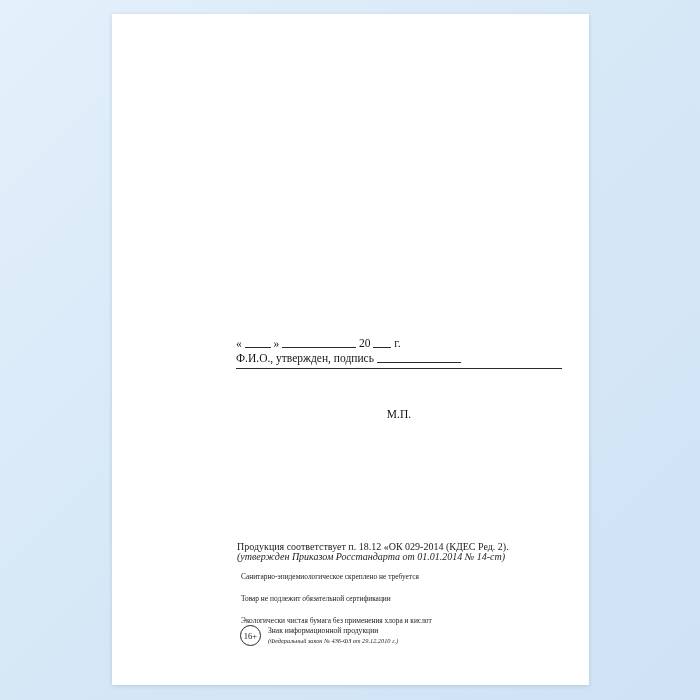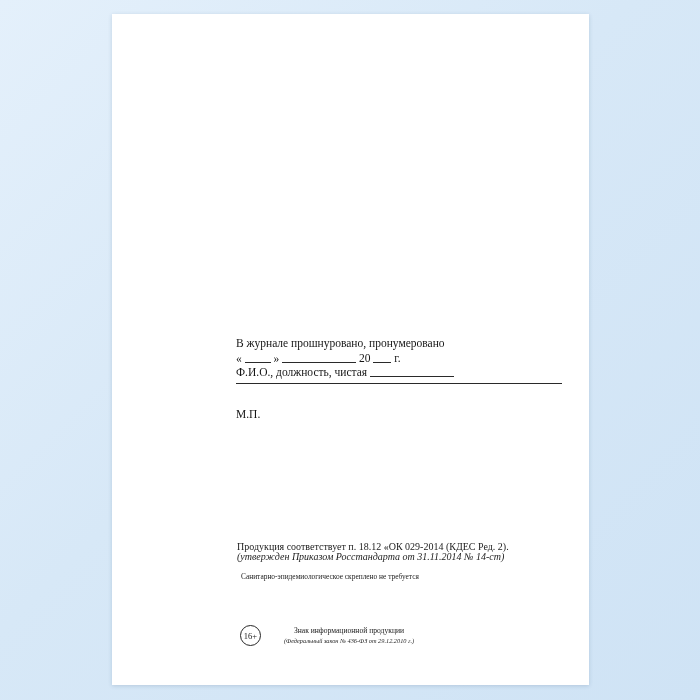--- a/index.html
+++ b/index.html
@@ -60,21 +60,21 @@
     margin-top: 2px;
     width: 326px;
     border-bottom: 1px solid #2a2a2a;
     height: 1px;
   }
   .mp {
     position: absolute;
     left: 124px;
     top: 394px;
     width: 326px;
-    text-align: left;
+    text-align: center;
     font-size: 11.5px;
     color: #161616;
   }
   .block-bottom {
     position: absolute;
     left: 125px;
     top: 528px;
     width: 340px;
     color: #1b1b1b;
   }
@@ -108,23 +108,22 @@
     display: flex;
     align-items: center;
     justify-content: center;
     font-size: 8.5px;
     font-family: Liberation Serif, serif;
     color: #1a1a1a;
     flex: 0 0 auto;
     margin-top: 0px;
   }
   .info-text {
-    margin-left: 23px;
+    margin-left: 7px;
     padding-top: 1px;
-    text-align: center;
   }
   .info-text .t1 {
     font-size: 7.6px;
     line-height: 10px;
     color: #1b1b1b;
   }
   .info-text .t2 {
     font-size: 6.3px;
     line-height: 9px;
     font-style: italic;
@@ -134,51 +133,50 @@
 </head>
 <body>
 
 <div class="stage">
   <div class="bg"></div>
 
   <div class="page">
 
     <div class="block-main">
       <div class="line">
-        <span>В журнале прошнуровано, пронумеровано</span>
-      </div>
-      <div class="line">
         <span>«</span>
         <span class="u u-short"></span>
         <span>»</span>
         <span class="u u-mid"></span>
         <span>20</span>
         <span class="u u-tiny"></span>
         <span>г.</span>
       </div>
       <div class="line">
-        <span>Ф.И.О., должность, чистая</span>
+        <span>Ф.И.О., утвержден, подпись</span>
         <span class="u u-name"></span>
       </div>
       <div class="full-rule"></div>
     </div>
 
     <div class="mp">
       <span>М.П.</span>
     </div>
 
     <div class="block-bottom">
       <div class="bl-1">
         <div>Продукция соответствует п. 18.12 «ОК 029-2014 (КДЕС Ред. 2).</div>
-        <div class="it">(утвержден Приказом Росстандарта от 31.11.2014 № 14-ст)</div>
+        <div class="it">(утвержден Приказом Росстандарта от 01.01.2014 № 14-ст)</div>
       </div>
       <div class="gap-1"></div>
       <div class="bl-2">Санитарно-эпидемиологическое скреплено не требуется</div>
       <div class="gap-2"></div>
+      <div class="bl-3">Товар не подлежит обязательной сертификации</div>
       <div class="gap-3"></div>
+      <div class="bl-4">Экологически чистая бумага без применения хлора и кислот</div>
     </div>
 
     <div class="info-row">
       <div class="age-badge">16+</div>
       <div class="info-text">
         <div class="t1">Знак информационной продукции</div>
         <div class="t2">(Федеральный закон № 436-ФЗ от 29.12.2010 г.)</div>
       </div>
     </div>
 

